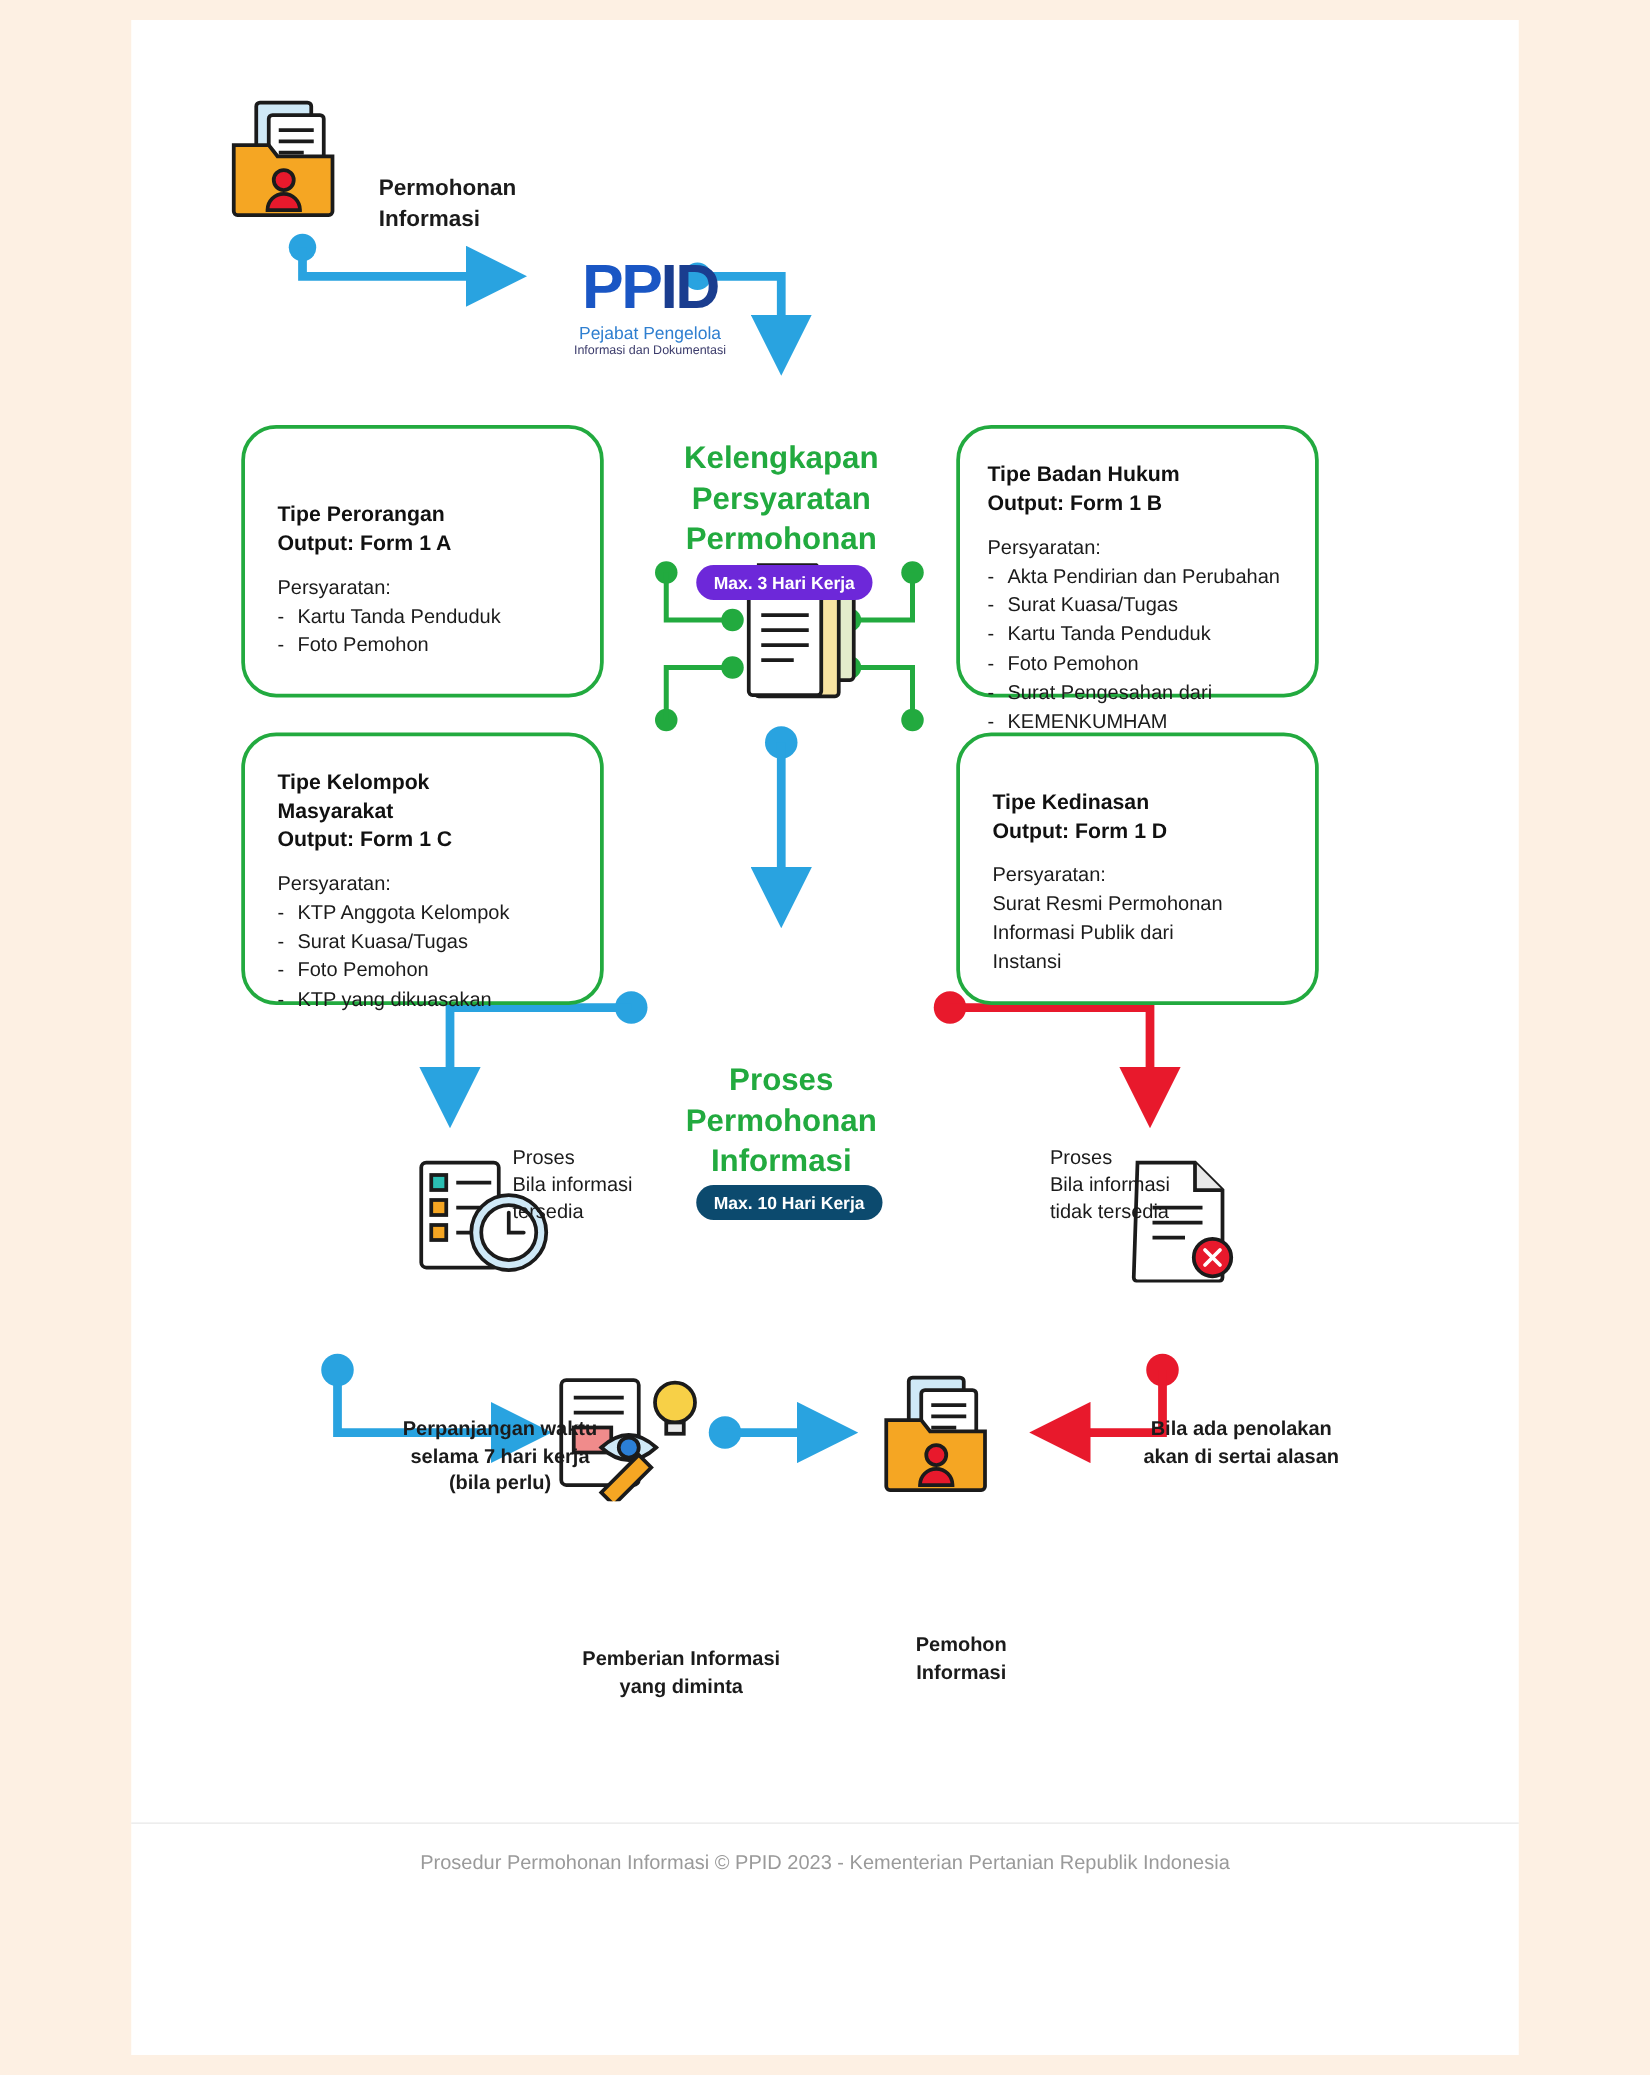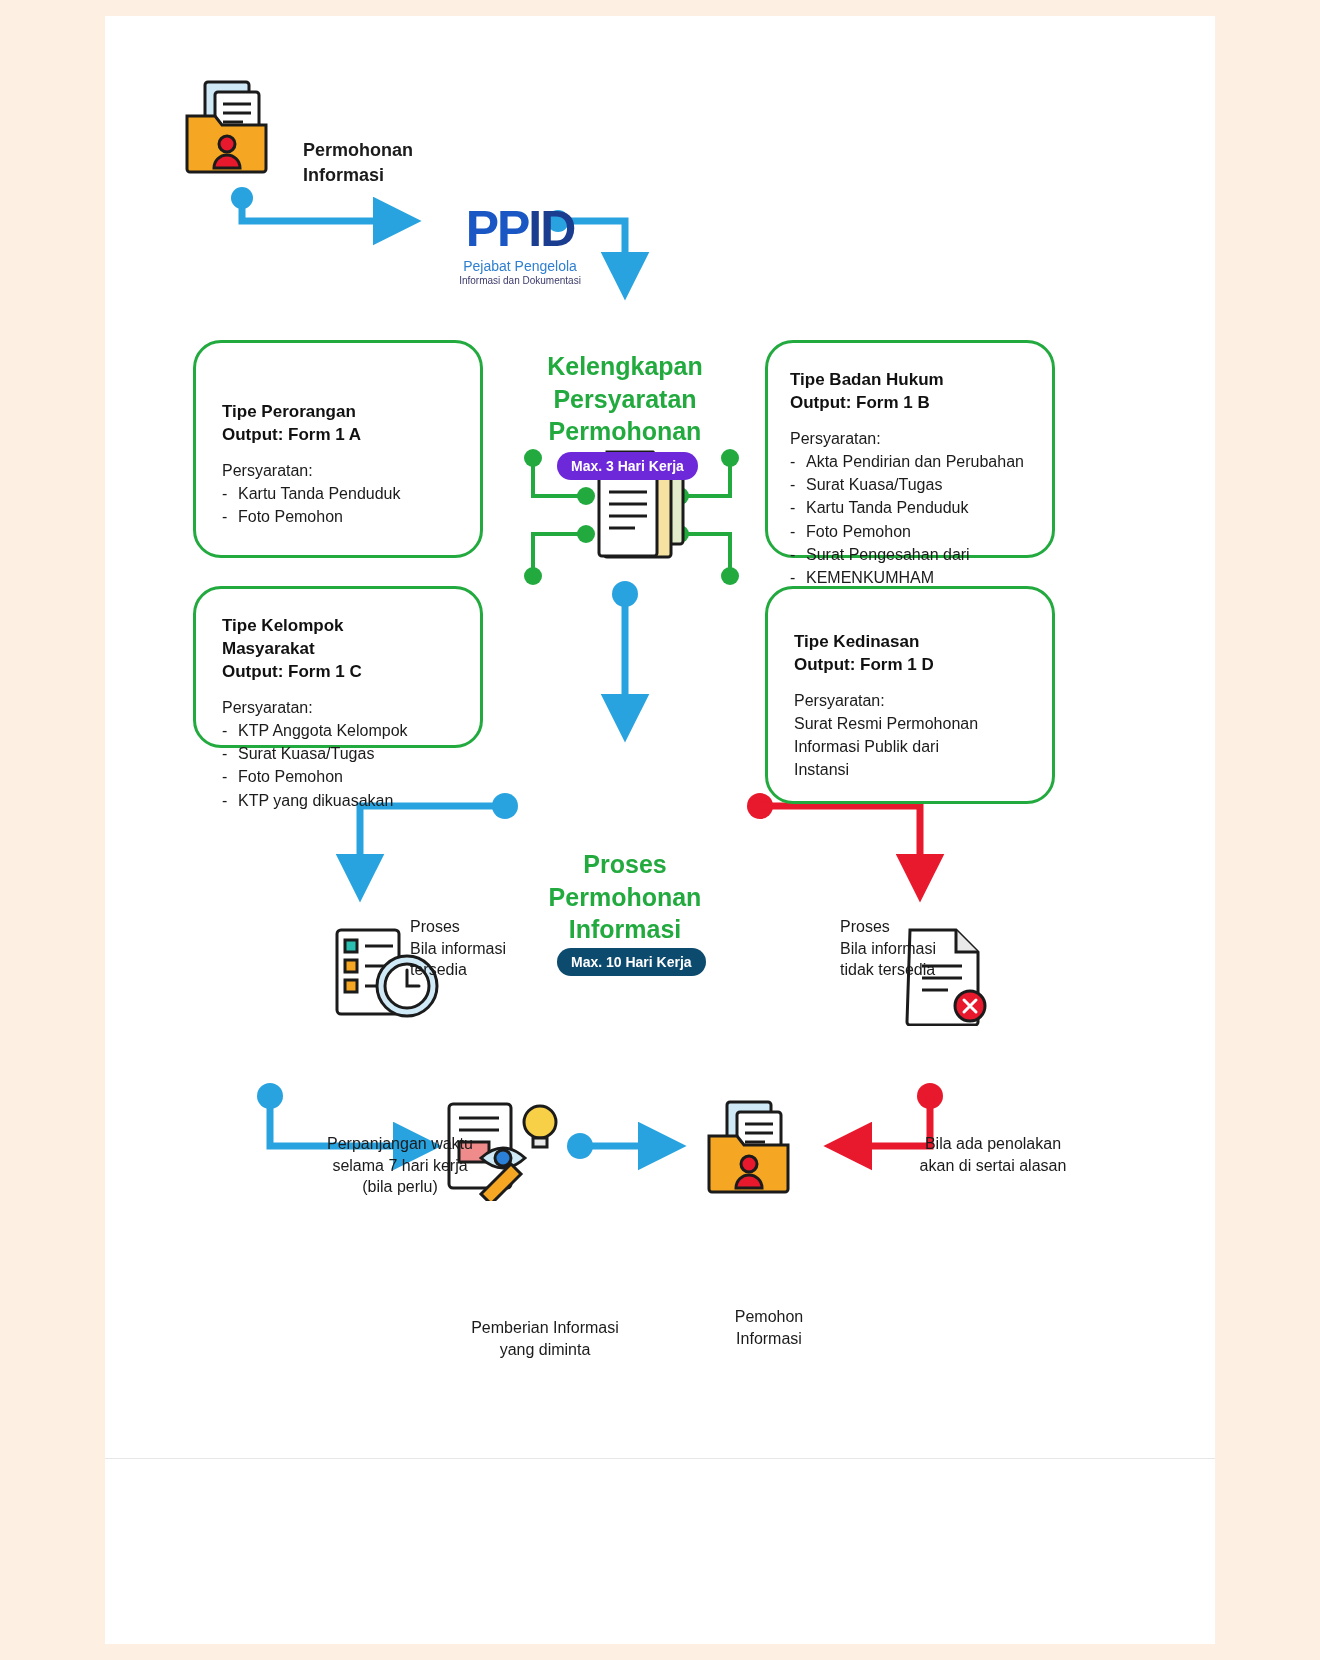--- a/index.html
+++ b/index.html
@@ -26,21 +26,21 @@
     background:#ffffff;box-sizing:border-box;
   }
   .card .title{font-size:17px;font-weight:bold;line-height:1.35;color:#111;}
   .card .sub{margin-top:12px;font-size:16px;color:#1b1b1b;line-height:1.45;}
   .card .sub .hdr{display:block;}
   .card ul{margin:0;padding:0;list-style:none;}
   .card li{white-space:nowrap;}
   .card li .d{display:inline-block;width:16px;}
 
   .card-a{left:88px;top:324px;width:290px;height:218px;padding:58px 26px 0 26px;}
-  .card-c{left:88px;top:570px;width:290px;height:162px;padding:26px 26px 0 26px;}
+  .card-c{left:88px;top:570px;width:290px;height:218px;padding:26px 26px 0 26px;}
   .card-b{left:660px;top:324px;width:290px;height:218px;padding:26px 22px 0 22px;}
   .card-d{left:660px;top:570px;width:290px;height:218px;padding:42px 26px 0 26px;}
 
   .center-title{
     position:absolute;text-align:center;font-weight:bold;color:#22aa3f;
     font-size:25px;line-height:1.3;
   }
   .ct-green{left:420px;top:334px;width:200px;}
   .ct-blue{left:420px;top:832px;width:200px;}
 
@@ -50,21 +50,21 @@
   }
   .pill.green{background:#6d28d9;}
   .pill.blue{background:#0c4a6e;}
   .pill-3{left:452px;top:436px;}
   .pill-10{left:452px;top:932px;}
 
   .small-note{position:absolute;font-size:16px;color:#1b1b1b;line-height:1.35;}
   .note-left{left:305px;top:900px;}
   .note-right{left:735px;top:900px;}
 
-  .cap{position:absolute;text-align:center;font-size:16px;color:#1b1b1b;line-height:1.35;}
+  .cap{position:absolute;text-align:center;font-size:16px;color:#1b1b1b;line-height:1.35;font-weight:bold;}
   .cap-perpanjangan{left:165px;top:1117px;width:260px;}
   .cap-penolakan{left:758px;top:1117px;width:260px;}
   .cap-pemberian{left:310px;top:1290px;width:260px;margin-top:11px;}
   .cap-pemohon{left:544px;top:1290px;width:240px;}
 
   .footer-rule{position:absolute;left:0;top:1442px;width:1110px;height:1px;background:#e7e7e7;}
   .footer{
     position:absolute;left:0;top:1466px;width:1110px;text-align:center;
     font-size:16px;color:#9a9a9a;
   }
@@ -316,15 +316,16 @@
       <div>Pemberian Informasi</div>
       <div>yang diminta</div>
     </div>
 
     <div class="cap cap-pemohon">
       <div>Pemohon</div>
       <div>Informasi</div>
     </div>
 
     <div class="footer-rule"></div>
+    <div class="footer">Prosedur Permohonan Informasi © PPID 2023 - Kementerian Pertanian Republik Indonesia</div>
 
   </div>
 </div>
 
 </body></html>

